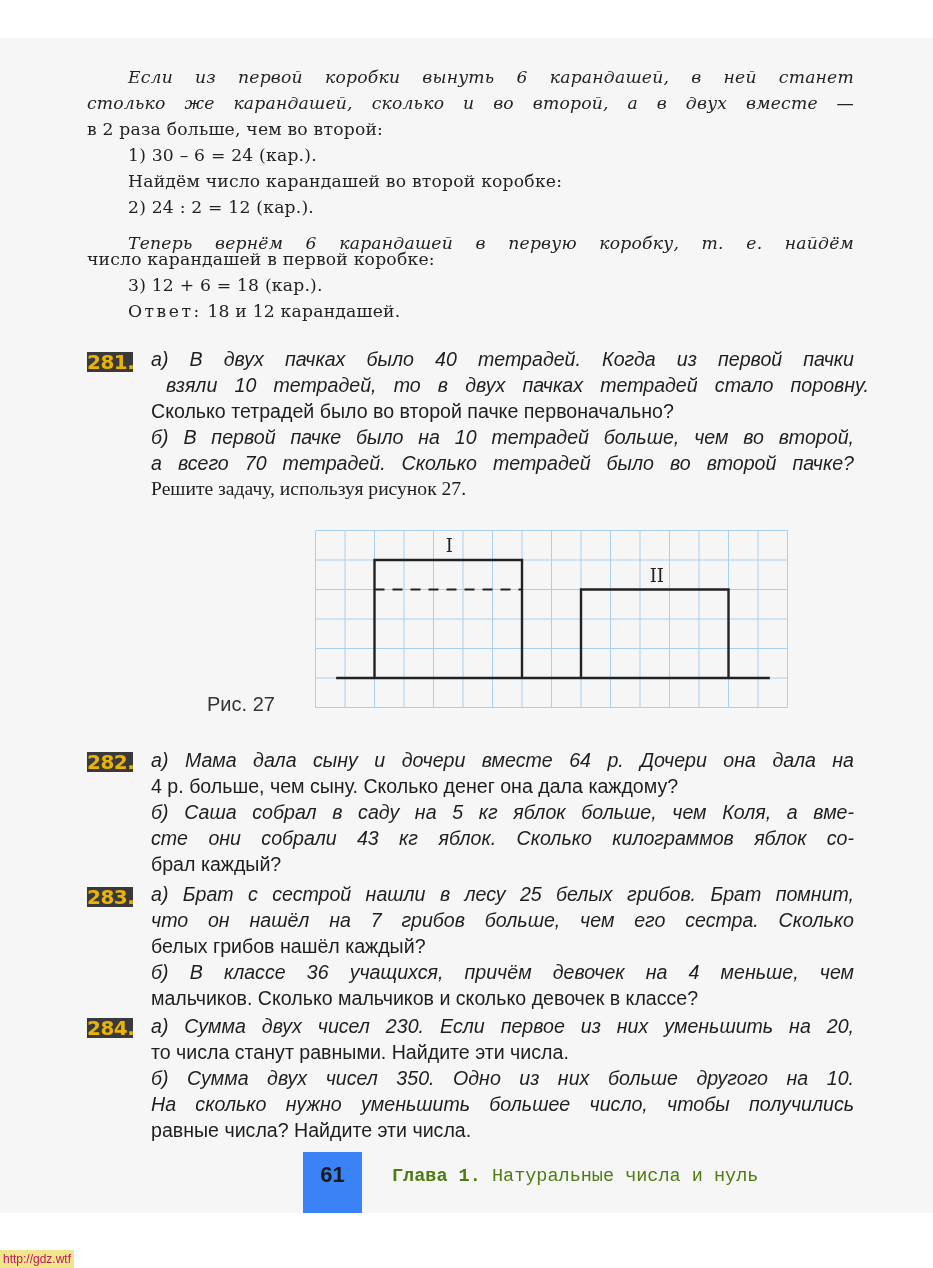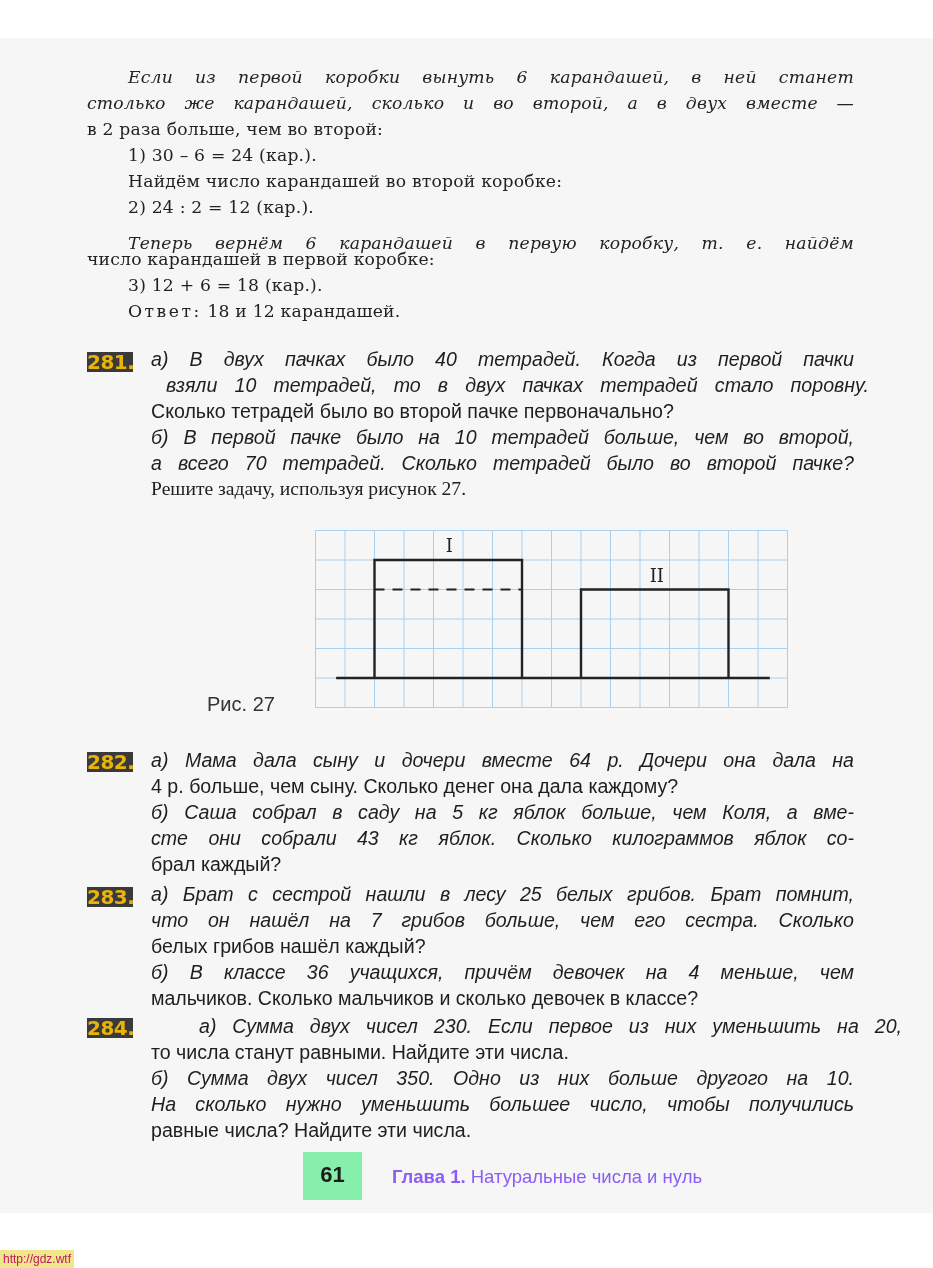--- a/index.html
+++ b/index.html
@@ -27,32 +27,32 @@
       font-family: "DejaVu Sans", "Liberation Sans", sans-serif; font-weight: bold;
       font-size: 20px; line-height: 20px; text-align: center; letter-spacing: -0.5px;
     }
     .spaced { letter-spacing: 2.5px; }
     .figure { position: absolute; left: 315px; top: 530px; }
     .fig-caption {
       position: absolute; left: 207px; top: 693px;
       font-family: "Liberation Sans", "DejaVu Sans", sans-serif; font-size: 20px; color: #333;
     }
     .page-num-tab {
-      position: absolute; left: 303px; top: 1152px; width: 59px; height: 48px;
-      background: #86efac;
+      position: absolute; left: 303px; top: 1152px; width: 59px; height: 61px;
+      background: #3b82f6;
     }
     .page-num {
       position: absolute; left: 0; top: 10px; width: 59px; text-align: center;
       font-family: "Liberation Sans", "DejaVu Sans", sans-serif; font-weight: bold;
       font-size: 22px; color: #1a1a1a;
     }
     .chapter {
       position: absolute; left: 392px; top: 1166px;
-      font-family: Liberation Sans, sans-serif; font-size: 18.5px;
-      color: #8b5cf6; white-space: nowrap;
+      font-family: Liberation Mono, monospace; font-size: 18.5px;
+      color: #4d7c0f; white-space: nowrap;
     }
     .chapter b { font-weight: bold; }
     .watermark {
       position: absolute; left: 0; top: 1250px; height: 18px; padding: 0 3px;
       background: #f0e68c; color: #be185d;
       font-family: "Liberation Sans", "DejaVu Sans", sans-serif; font-size: 12px; line-height: 18px;
     }
   </style>
 </head>
 <body>
@@ -162,21 +162,21 @@
     </div>
   <div class="line sans" style="left:151px;top:935px;">белых грибов нашёл каждый?</div>
   <div class="line sans" style="left:151px;top:961px;width:703px;">
       <div class="justify">б) В классе 36 учащихся, причём девочек на 4 меньше, чем</div>
     </div>
   <div class="line sans" style="left:151px;top:987px;">мальчиков. Сколько мальчиков и сколько девочек в классе?</div>
 </div>
 
 <div>
   <div class="badge" style="top:1018px;">284.</div>
-  <div class="line sans" style="left:151px;top:1015px;width:703px;margin-left:48px;">
+  <div class="line sans" style="left:151px;top:1015px;width:703px;">
       <div class="justify">а) Сумма двух чисел 230. Если первое из них уменьшить на 20,</div>
     </div>
   <div class="line sans" style="left:151px;top:1041px;">то числа станут равными. Найдите эти числа.</div>
   <div class="line sans" style="left:151px;top:1067px;width:703px;">
       <div class="justify">б) Сумма двух чисел 350. Одно из них больше другого на 10.</div>
     </div>
   <div class="line sans" style="left:151px;top:1093px;width:703px;">
       <div class="justify">На сколько нужно уменьшить большее число, чтобы получились</div>
     </div>
   <div class="line sans" style="left:151px;top:1119px;">равные числа? Найдите эти числа.</div>

